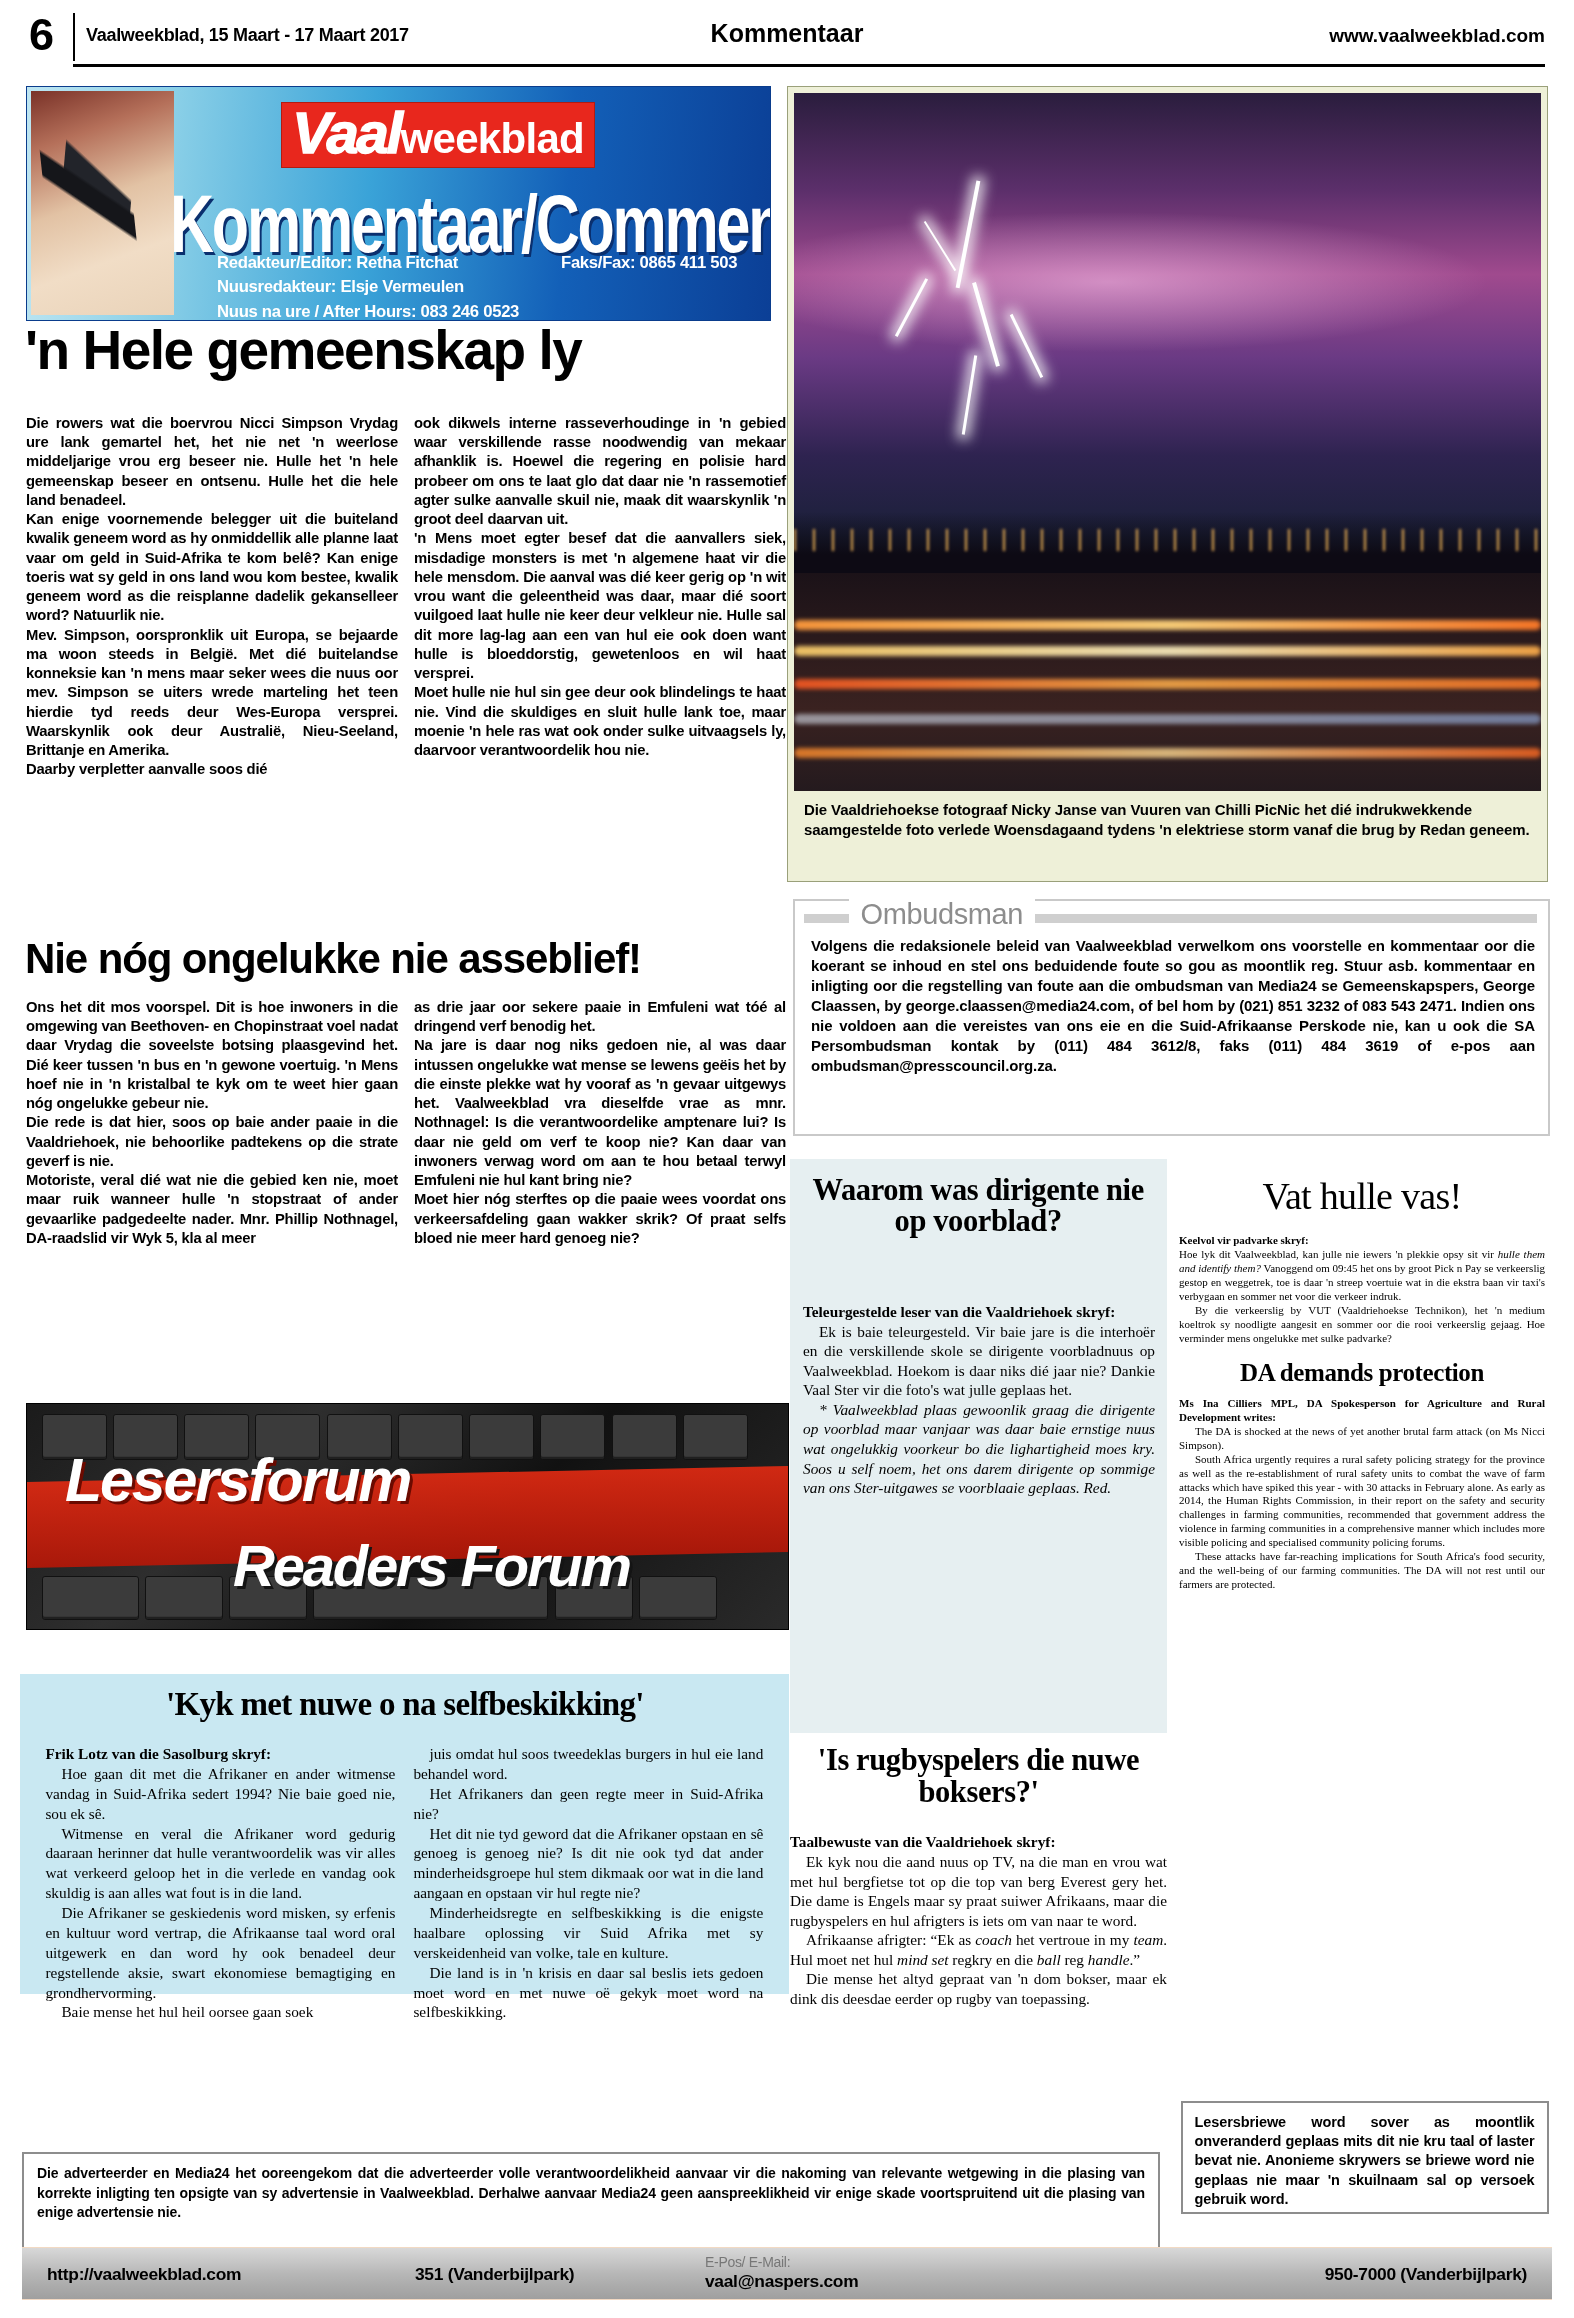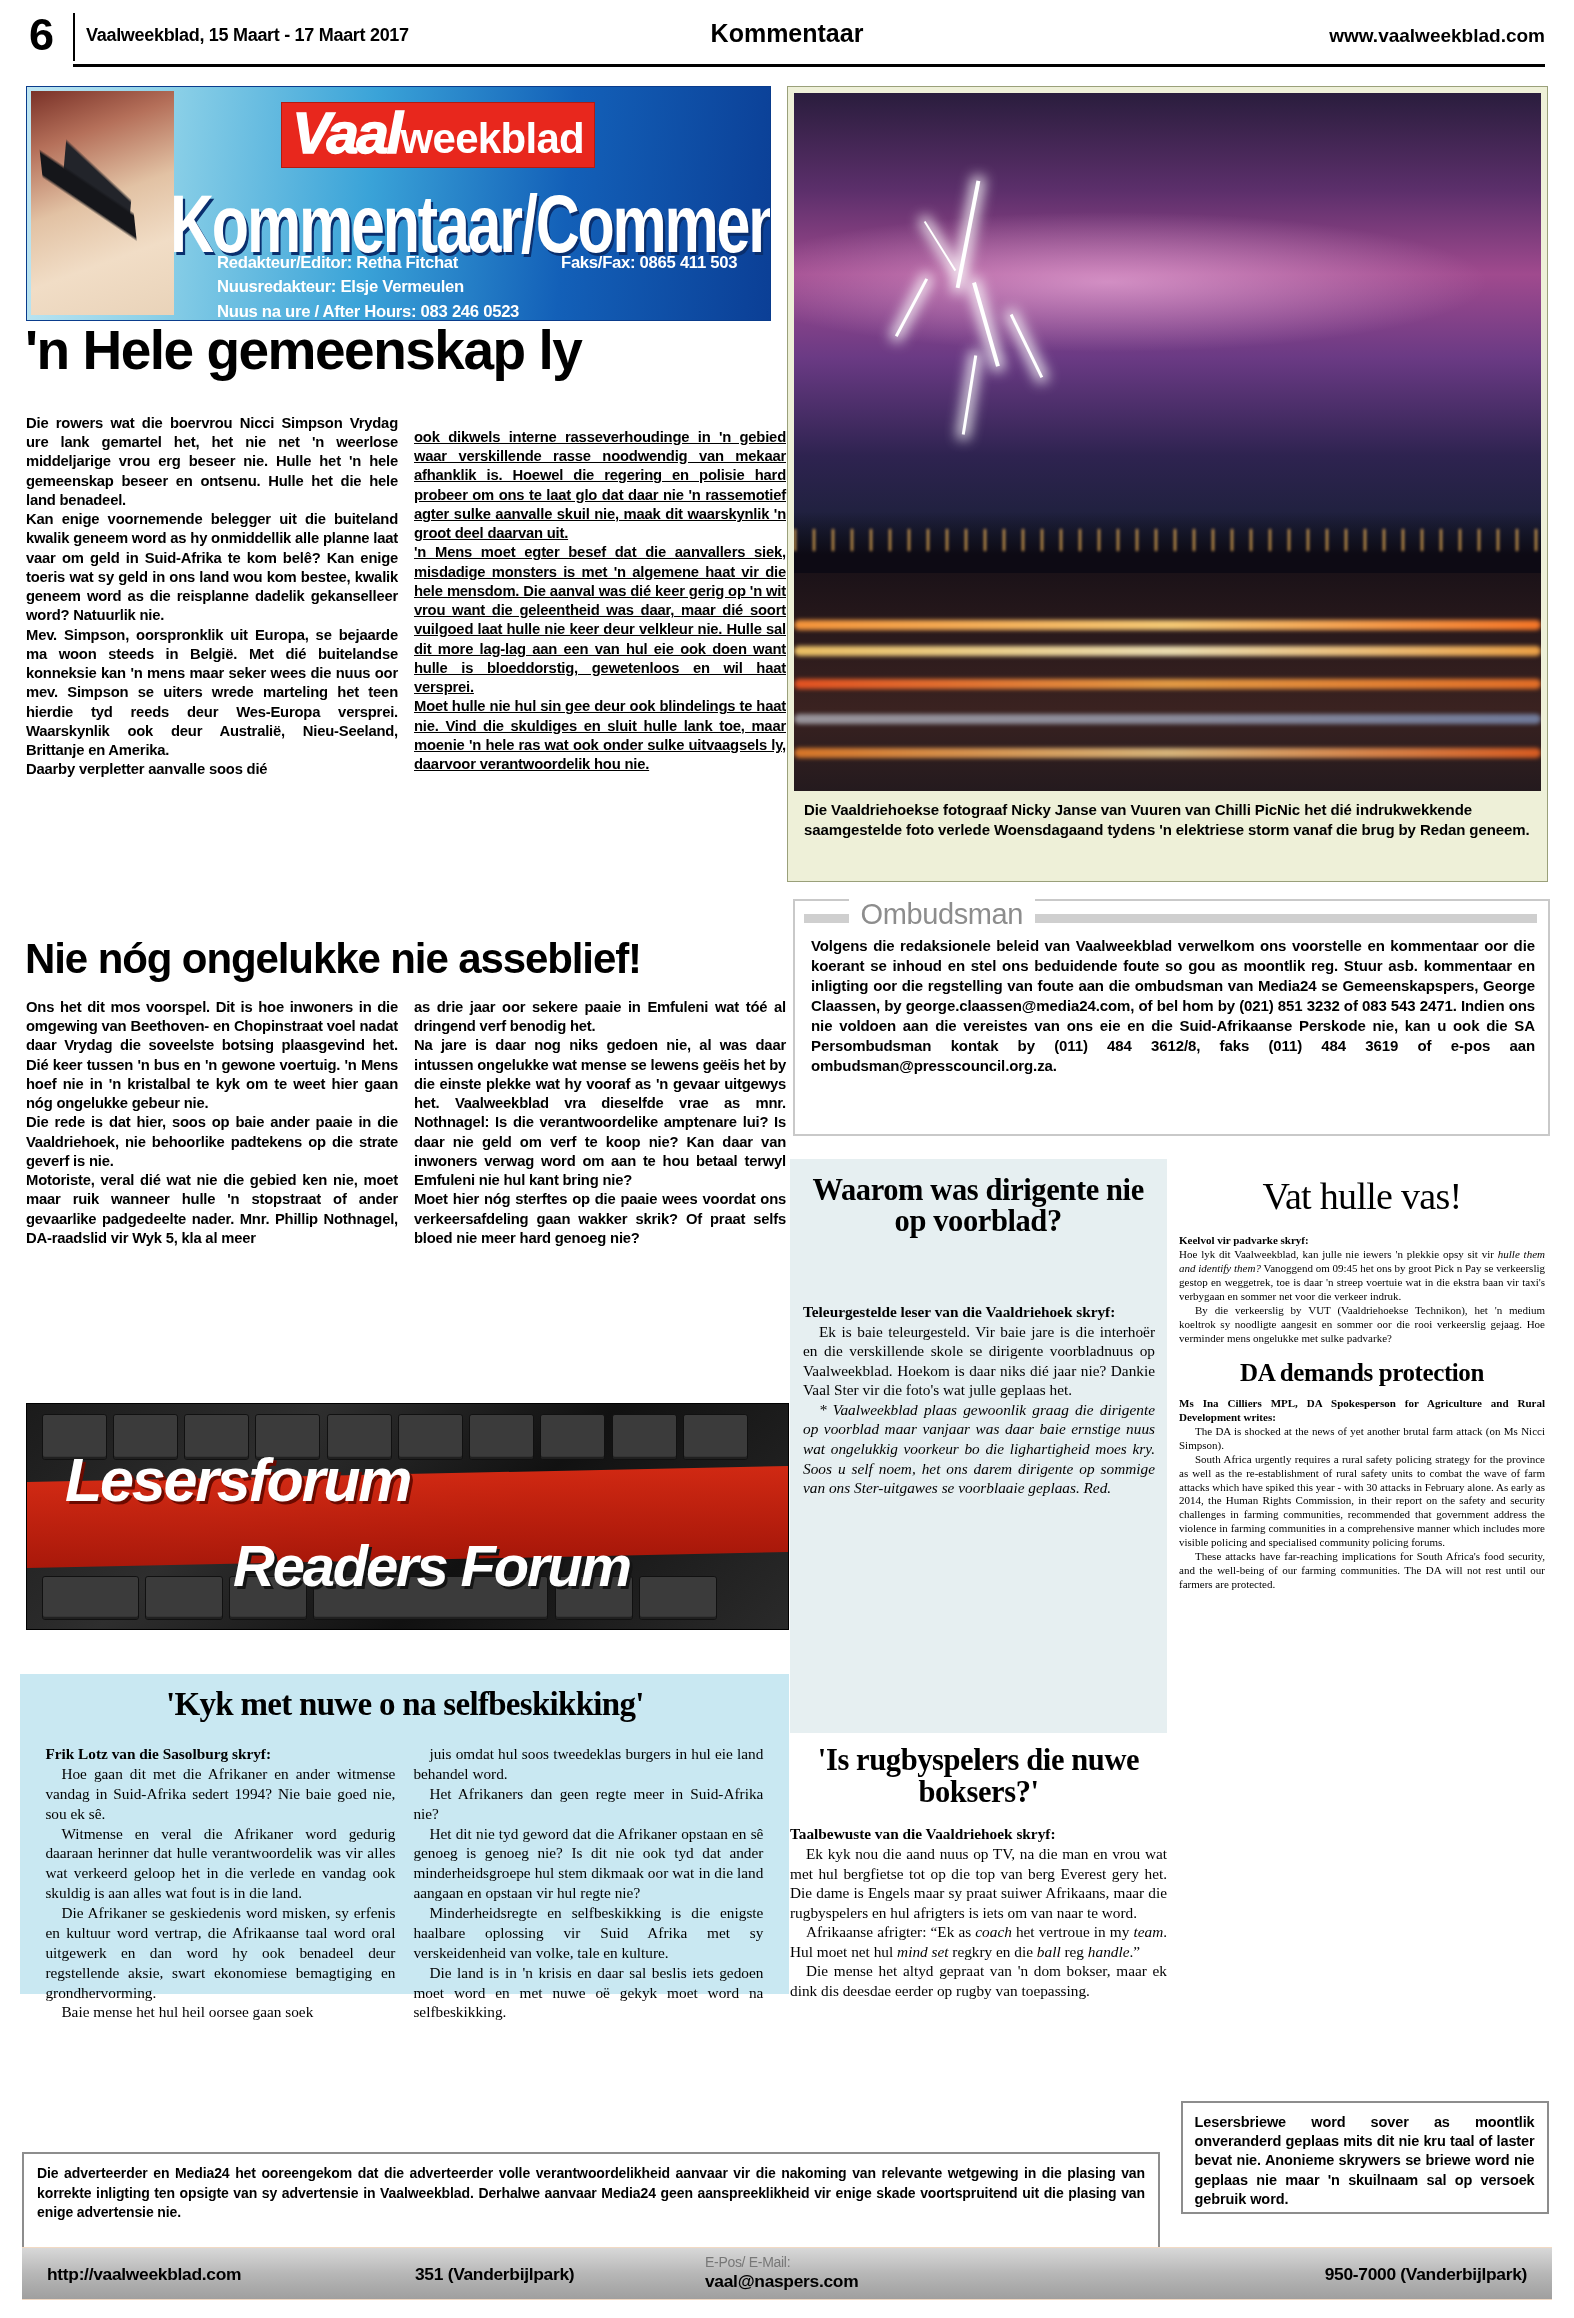--- a/index.html
+++ b/index.html
@@ -72,21 +72,21 @@
 
   
   .hl-sans{font-family:"Liberation Sans",sans-serif;font-weight:bold;letter-spacing:-1.5px;}
   .body-sans{font-family:"Liberation Sans",sans-serif;font-weight:bold;font-size:14.8px;
      line-height:1.30;text-align:justify;letter-spacing:-0.2px;}
   .body-sans p{margin:0;}
 
   
   .a1-title{position:absolute;left:25px;top:323px;font-size:55px;line-height:1;}
   .a1-c1{position:absolute;left:26px;top:414px;width:372px;}
-  .a1-c2{position:absolute;left:414px;top:428px;width:372px;text-decoration:underline;}
+  .a1-c2{position:absolute;left:414px;top:414px;width:372px;}
 
   
   .a2-title{position:absolute;left:25px;top:938px;width:762px;font-size:42px;line-height:1;letter-spacing:-1.1px;}
   .a2-c1{position:absolute;left:26px;top:998px;width:372px;}
   .a2-c2{position:absolute;left:414px;top:998px;width:372px;}
 
   
   .omb{position:absolute;left:793px;top:899px;width:753px;height:233px;
      border:2.2px solid #c9c9c9;background:#fff;}
   .omb-bar{position:absolute;left:8.7px;top:13px;width:733px;height:8.7px;background:#cfcfcf;}
@@ -126,21 +126,21 @@
   .letA-body{position:absolute;left:13px;top:143px;width:352px;font-family:"Liberation Serif",serif;
      font-size:15.3px;line-height:1.28;text-align:justify;}
   .letA-body p{margin:0;text-indent:16px;}
   .lead{font-weight:bold;text-indent:0 !important;}
   .ital{font-style:italic;}
 
   
   .letB{position:absolute;left:790px;top:1745px;width:377px;}
   .letB-title{width:377px;text-align:center;font-family:"Liberation Serif",serif;
      font-weight:bold;font-size:30.5px;line-height:1.04;letter-spacing:-0.4px;}
-  .letB-body{margin-top:16px;width:377px;font-family:"Liberation Serif",serif;font-size:15.3px;
+  .letB-body{margin-top:24px;width:377px;font-family:"Liberation Serif",serif;font-size:15.3px;
      line-height:1.28;text-align:justify;}
   .letB-body p{margin:0;text-indent:16px;}
 
   
   .rcol{position:absolute;left:1179px;top:1159px;width:366px;}
   .rcol h2{margin:18px;font-family:"Liberation Serif",serif;font-weight:normal;font-size:38px;
      text-align:center;letter-spacing:-0.7px;line-height:1.02;}
   .rcol h3{margin:13px 0 7.3px 0;font-family:"Liberation Serif",serif;font-weight:bold;font-size:25px;
      text-align:center;letter-spacing:-0.4px;}
   .rcol .txt{font-family:Liberation Serif, serif;font-size:11px;line-height:1.27;text-align:justify;margin-top:10.2px;}

